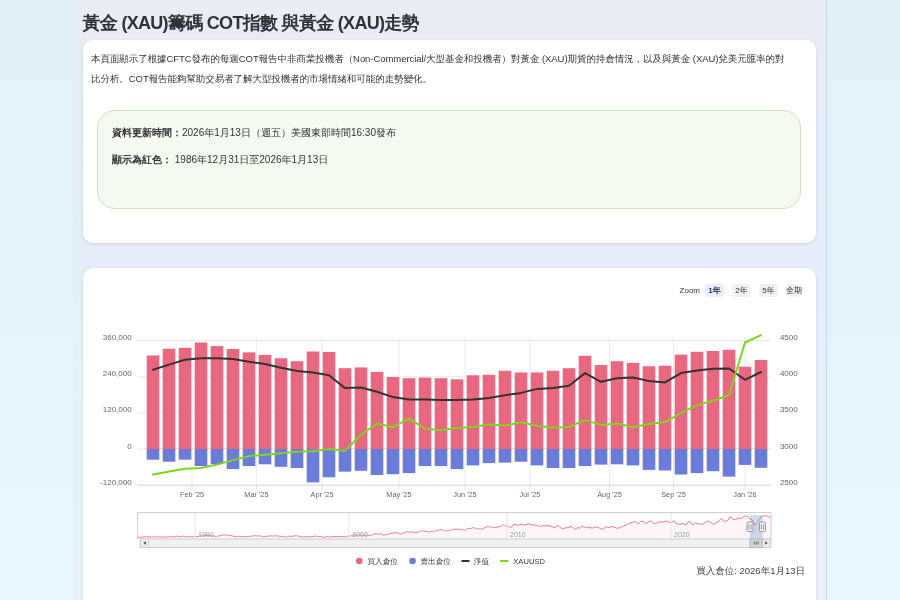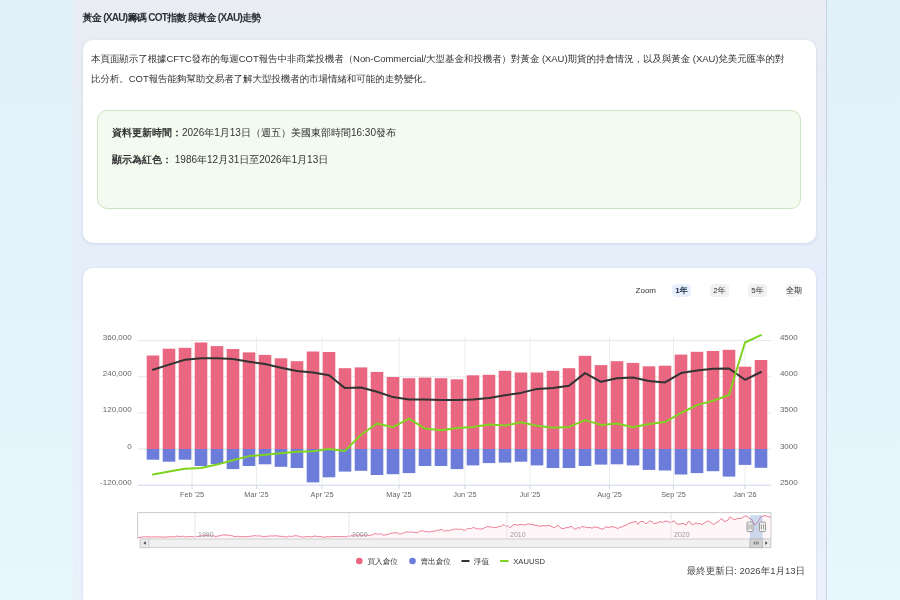--- a/index.html
+++ b/index.html
@@ -2,54 +2,54 @@
 <html><head>
 <meta charset="utf-8">
 <style>
 * { margin:0; padding:0; box-sizing:border-box; }
 html,body { width:900px; height:600px; overflow:hidden; }
 body { font-family:"Liberation Sans", sans-serif;
   background:linear-gradient(180deg,#e1f1f9 0%,#e4f3fb 50%,#e8f6fd 100%); position:relative; }
 .container { position:absolute; left:73px; top:0; width:754px; height:600px;
   background:linear-gradient(180deg,#e9edf3 0%,#e5eefa 45%,#eaf1fb 100%);
   border-right:1px solid #c9d4e6; }
-.pagetitle { position:absolute; left:82.5px; top:10.5px; font-size:10px; font-weight:bold; color:#2e3338; letter-spacing:-0.7px; }
+.pagetitle { position:absolute; left:82.5px; top:10.5px; font-size:18px; font-weight:bold; color:#2e3338; letter-spacing:-0.7px; }
 .card { position:absolute; left:83px; width:733px; background:#fff; border-radius:10px;
   box-shadow:0 1px 3px rgba(120,140,170,0.25);padding-left:31px; }
 #card1 { top:40px; height:203px; }
 #card2 { top:268px; height:340px; }
 .para { position:absolute; left:8px; top:9.3px; font-size:9.5px; color:#333;
   line-height:19.5px; white-space:nowrap; letter-spacing:-0.06px; }
 .gbox { position:absolute; left:14px; top:69.5px; width:704px; height:99.5px;
-  background:#f3faf0; border:1px solid #cde3c1; border-radius:10px; font-size:10px; color:#333; }
+  background:#f3faf0; border:1px solid #cde3c1; border-radius:18px; font-size:10px; color:#333; }
 .gbox div { position:absolute; left:14px; white-space:nowrap; }
 .ctitle { position:absolute; left:11px; top:9.7px; font-size:13px; font-weight:bold; color:#2e3338; letter-spacing:-0.5px; }
 .zoombar { position:absolute; right:16px; top:15.6px; font-size:8px; color:#333; white-space:nowrap; line-height:13.2px; }
 .zoombar span.lab { margin-right:-3px;margin-left:28px; }
 .zbtn { display:inline-block; width:19px; text-align:center; height:13.2px; line-height:13.2px;
-  margin-left:19px; background:#f1f1f1; border-radius:4px; color:#333; vertical-align:top; }
+  margin-left:8px; background:#f1f1f1; border-radius:4px; color:#333; vertical-align:top; }
 .zbtn.wide { width:14px; }
 .zbtn.sel { background:#e7f0fb; color:#1a2b4a; font-weight:bold; }
 .upd { position:absolute; left:0; top:297px; width:722px; text-align:right; font-size:9.5px; color:#444; }
 svg.chart { position:absolute; left:0; top:0; }
 </style>
 </head>
 <body>
 <div class="container"></div>
 <div class="pagetitle">黃金 (XAU)籌碼 COT指數 與黃金 (XAU)走勢</div>
 <div class="card" id="card1">
   <div class="para">本頁面顯示了根據CFTC發布的每週COT報告中非商業投機者（Non-Commercial/大型基金和投機者）對黃金 (XAU)期貨的持倉情況，以及與黃金 (XAU)兌美元匯率的對<br>比分析。COT報告能夠幫助交易者了解大型投機者的市場情緒和可能的走勢變化。</div>
   <div class="gbox">
     <div style="top:15.6px;"><b>資料更新時間：</b>2026年1月13日（週五）美國東部時間16:30發布</div>
     <div style="top:42.4px;"><b>顯示為紅色：</b> 1986年12月31日至2026年1月13日</div>
   </div>
 </div>
 <div class="card" id="card2">
   <div class="zoombar"><span class="lab">Zoom</span><span class="zbtn sel">1年</span><span class="zbtn">2年</span><span class="zbtn">5年</span><span class="zbtn wide">全期</span></div>
-  <div class="upd">最終更新日: 2026年1月13日</div>
+  <div class="upd">買入倉位: 2026年1月13日</div>
 </div>
 <svg class="chart" width="900" height="600" viewBox="0 0 900 600" font-family="Liberation Sans, sans-serif">
 <line x1="137.6" y1="340.6" x2="771.0" y2="340.6" stroke="#e6e6e6" stroke-width="1"></line>
 <line x1="137.6" y1="376.8" x2="771.0" y2="376.8" stroke="#e6e6e6" stroke-width="1"></line>
 <line x1="137.6" y1="412.9" x2="771.0" y2="412.9" stroke="#e6e6e6" stroke-width="1"></line>
 <line x1="137.6" y1="449.0" x2="771.0" y2="449.0" stroke="#e6e6e6" stroke-width="1"></line>
 <line x1="192.0" y1="337.0" x2="192.0" y2="485.2" stroke="#ececec" stroke-width="1"></line>
 <line x1="256.4" y1="337.0" x2="256.4" y2="485.2" stroke="#ececec" stroke-width="1"></line>
 <line x1="322.0" y1="337.0" x2="322.0" y2="485.2" stroke="#ececec" stroke-width="1"></line>
 <line x1="399.0" y1="337.0" x2="399.0" y2="485.2" stroke="#ececec" stroke-width="1"></line>

